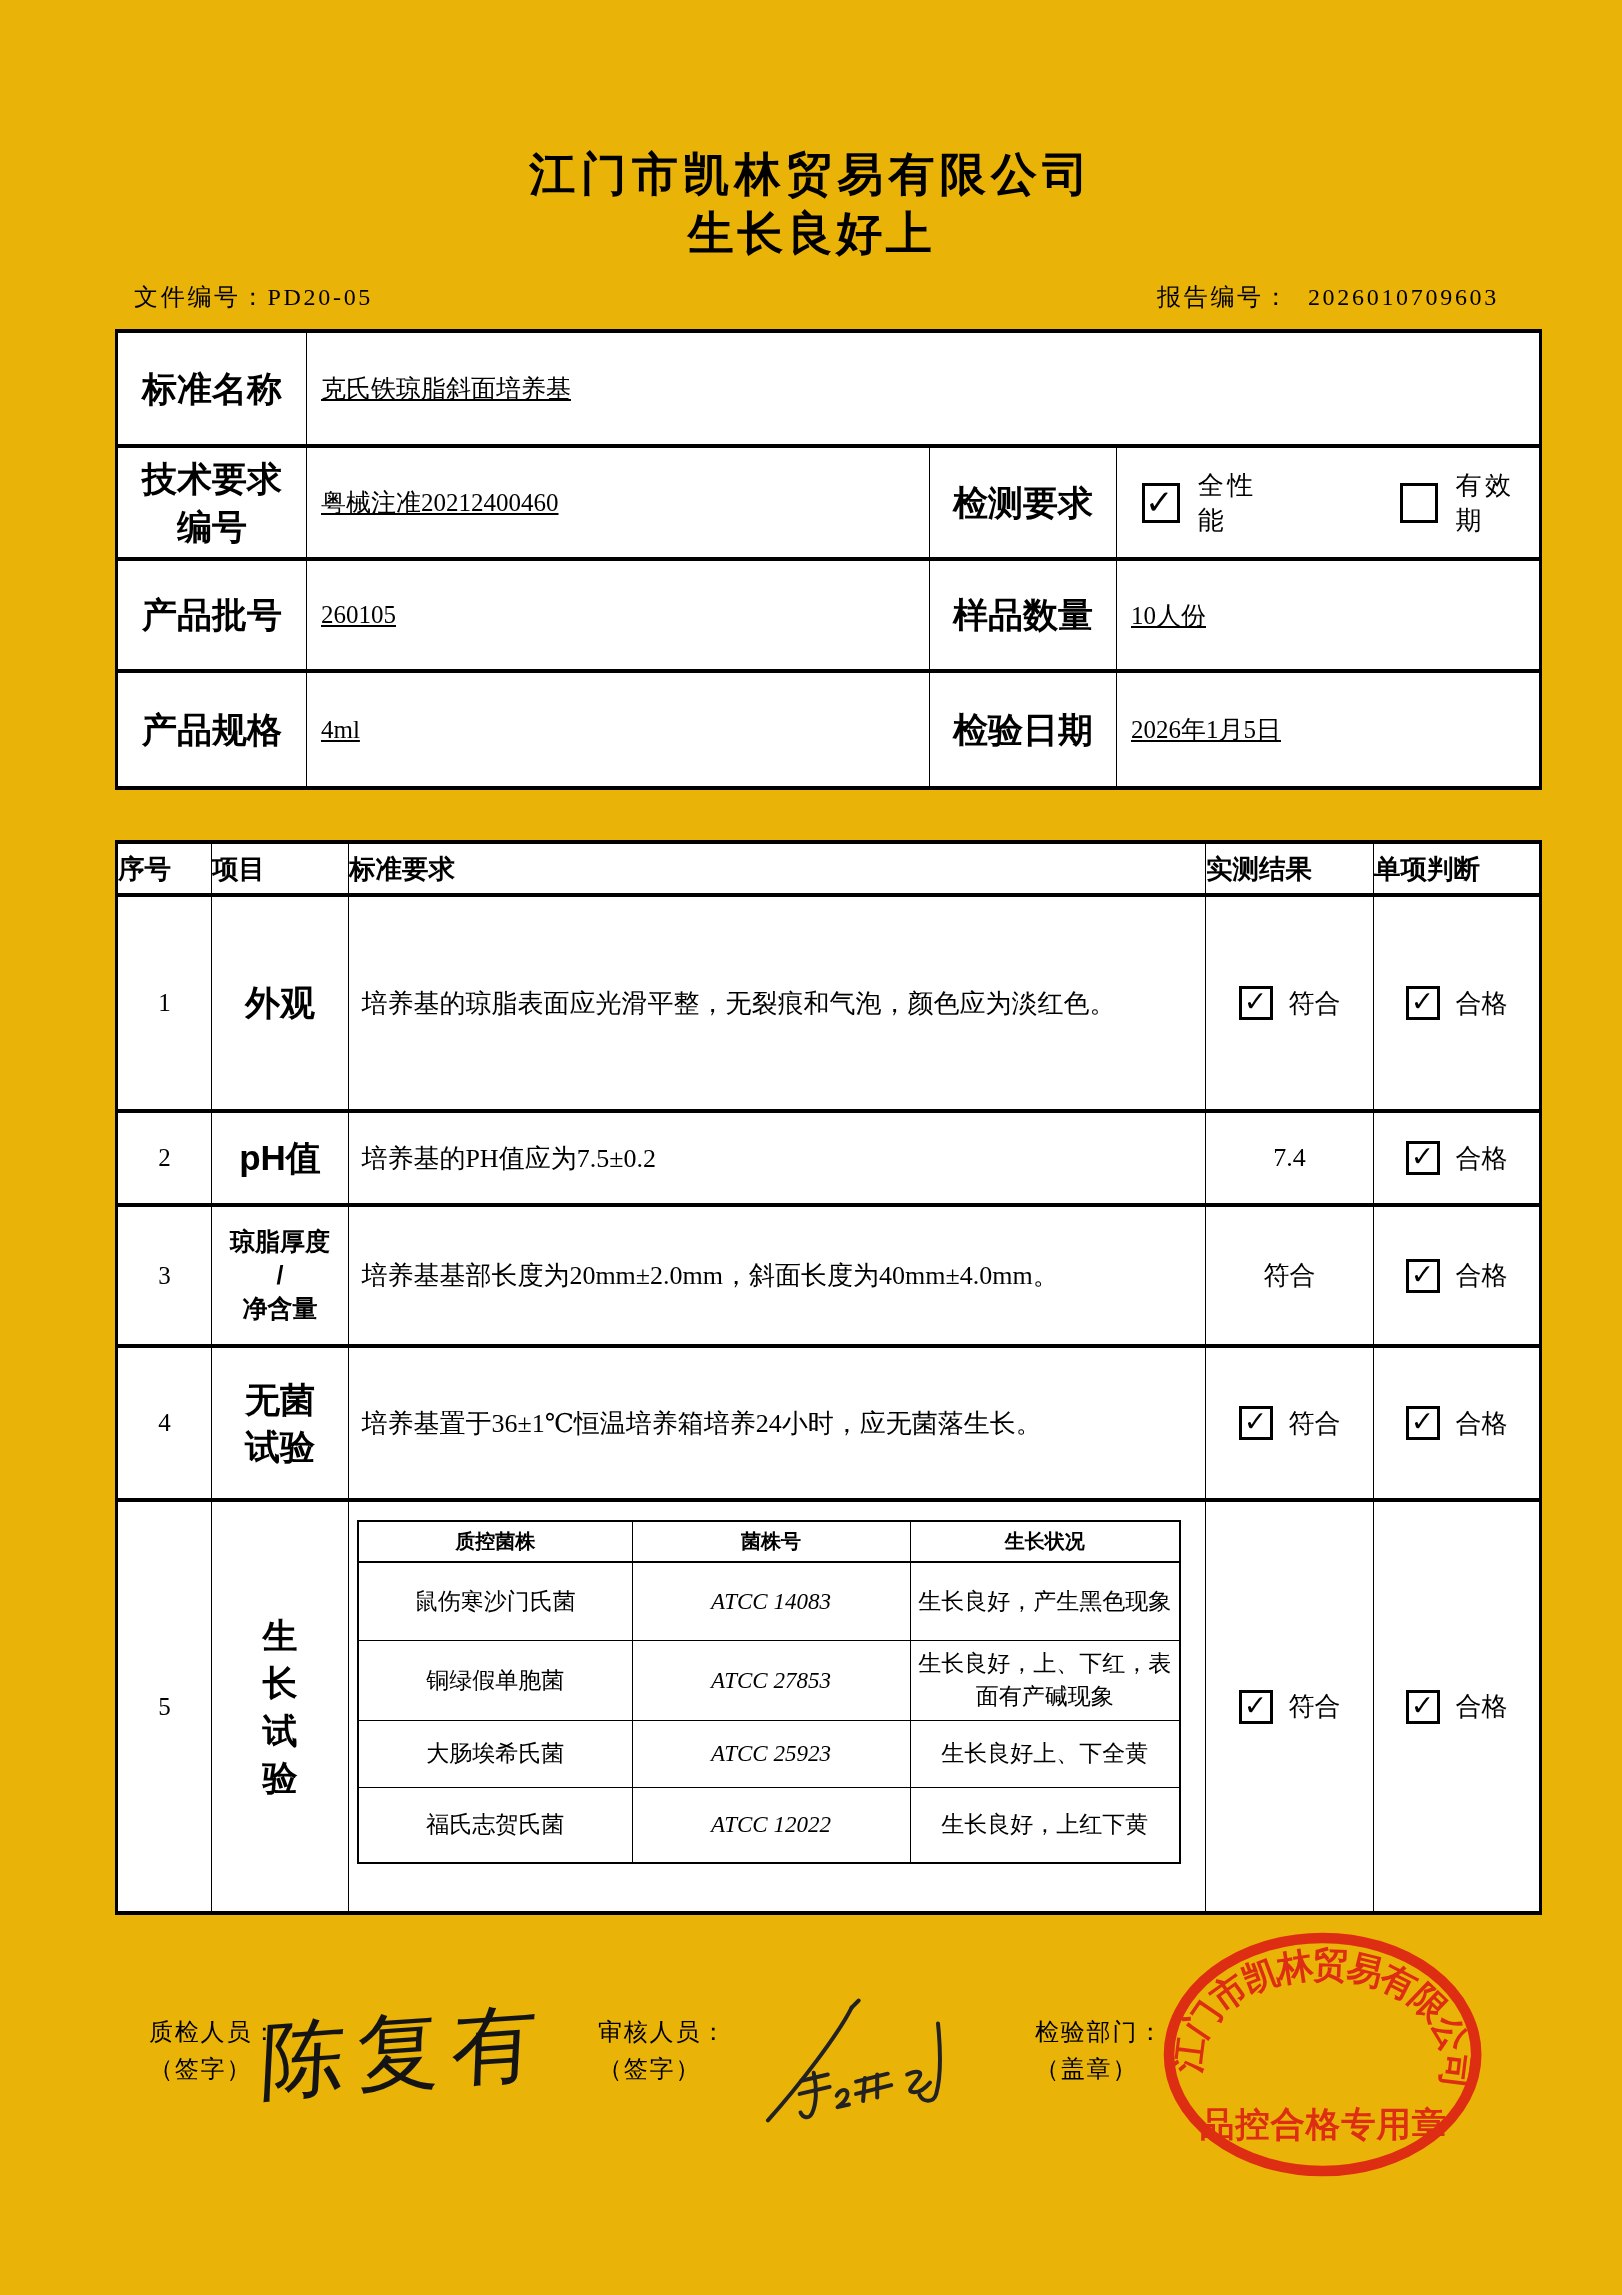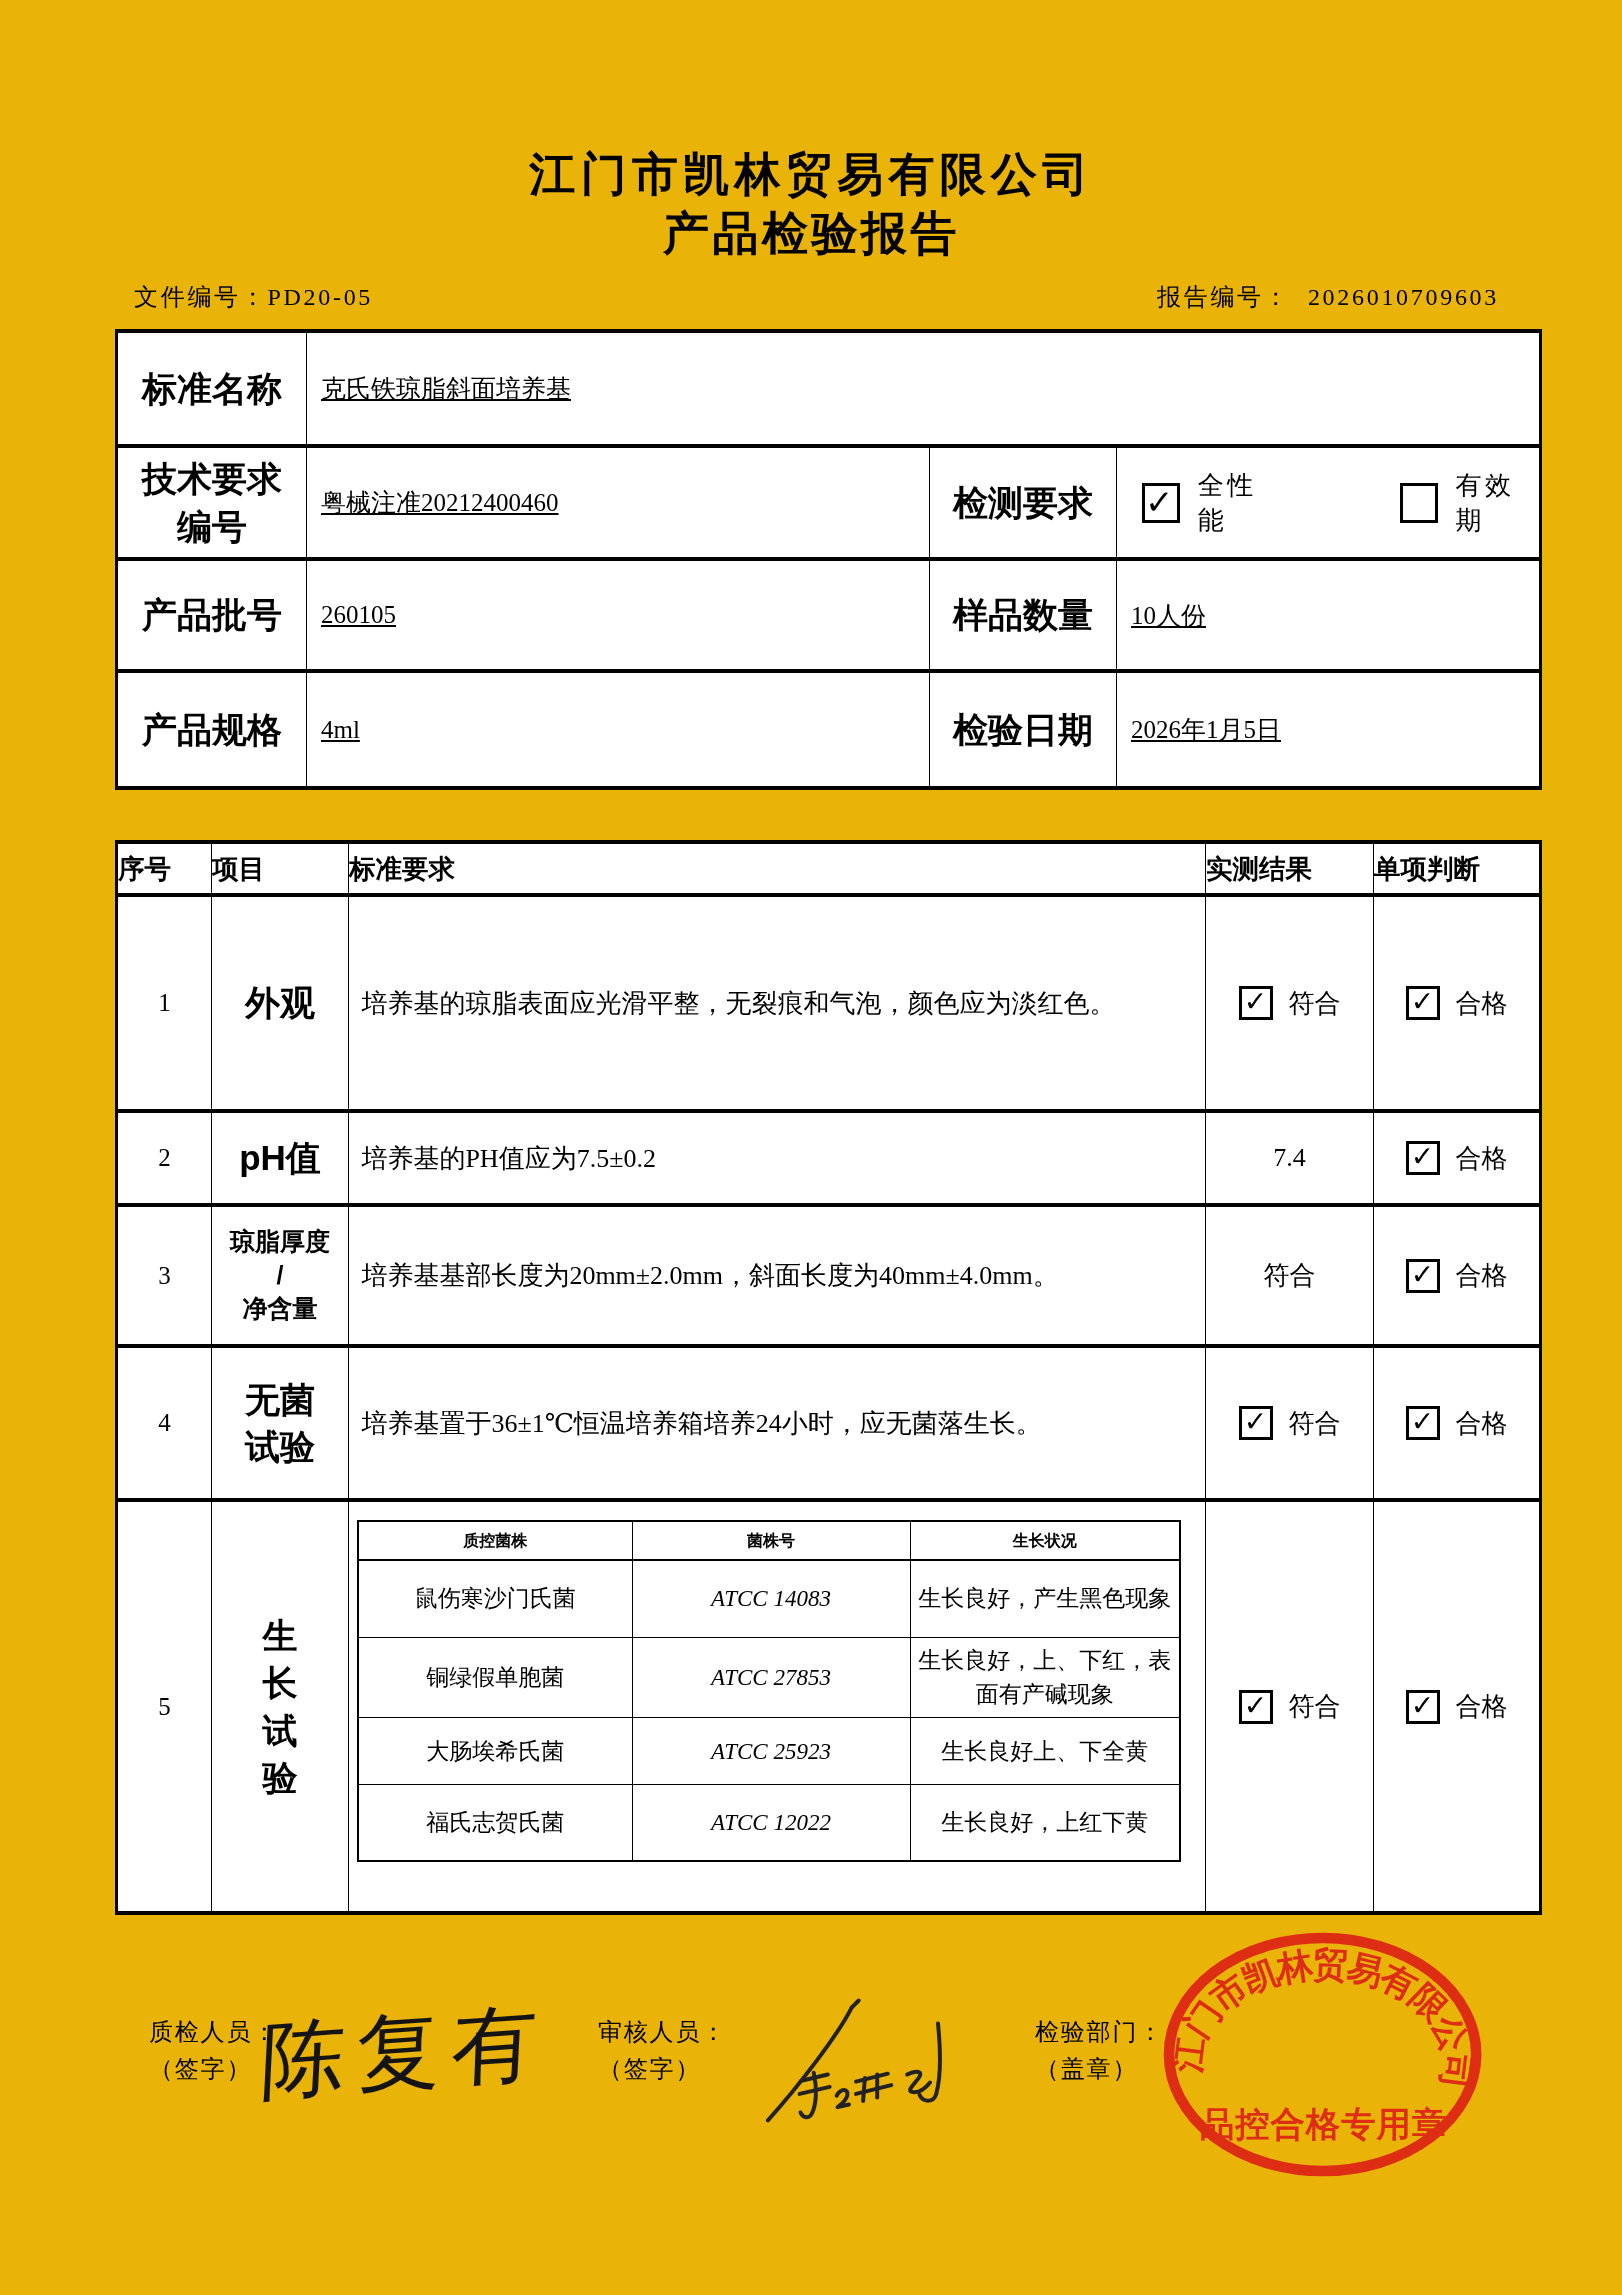--- a/index.html
+++ b/index.html
@@ -34,37 +34,37 @@
       font-family:"DejaVu Sans",sans-serif;vertical-align:middle;background:#fff;}
   .cb-lg{width:40px;height:40px;line-height:33px;font-size:34px;}
   .chk{display:inline-flex;align-items:center;gap:16px;justify-content:center;font-size:26px;}
   .chk-row{display:flex;align-items:center;gap:17.7px;padding-left:25px;font-size:26px;letter-spacing:3.5px;}
   .chk-gap{width:88px;}
 
   .inner-wrap{padding:0;}
   .inner-table{margin:17.7px 0 0 8px;width:821px;border:2.7px solid #000;}
   .inner-table td{border:1.8px solid #000;padding:5.3px 3.5px;font-size:23px;text-align:center;line-height:1.45;}
   .inner-table .ih{font-family:"Liberation Sans","DejaVu Sans",sans-serif;font-weight:bold;
-                   font-size:16px;border-bottom-width:2.7px;padding:5.3px 3.5px;}
+                   font-size:20px;border-bottom-width:2.7px;padding:5.3px 3.5px;}
   .mono-num{font-size:24px;font-style:italic;}
 
   .sig-label{position:absolute;font-size:24px;line-height:37px;letter-spacing:1.8px;white-space:pre-line;}
   .sig-text{position:absolute;left:261px;top:2005px;font-size:85px;letter-spacing:10.6px;
             transform:rotate(-4deg) skewX(-7deg);transform-origin:left center;
             font-family:"Liberation Serif",serif;color:#141414;}
   .stamp{position:absolute;left:1161px;top:1930px;}
   .scrawl{position:absolute;left:757px;top:1997px;}
 </style>
 </head>
 <body>
 
 <div class="page">
 
   <div class="title title1">江门市凯林贸易有限公司</div>
-  <div class="title title2">产品检验报告</div>
+  <div class="title title2">生长良好上</div>
 
   <div class="meta meta-left">文件编号：PD20-05</div>
   <div class="meta meta-right">报告编号：  2026010709603</div>
 
   <table class="doc-table t1">
     <colgroup>
         <col style="width:190px">
         <col style="width:623px">
         <col style="width:187px">
         <col style="width:424px">

